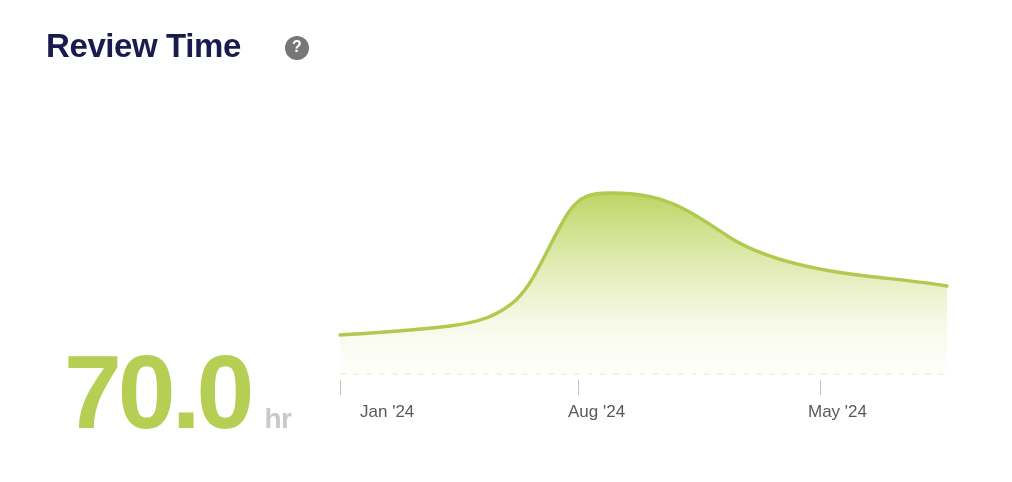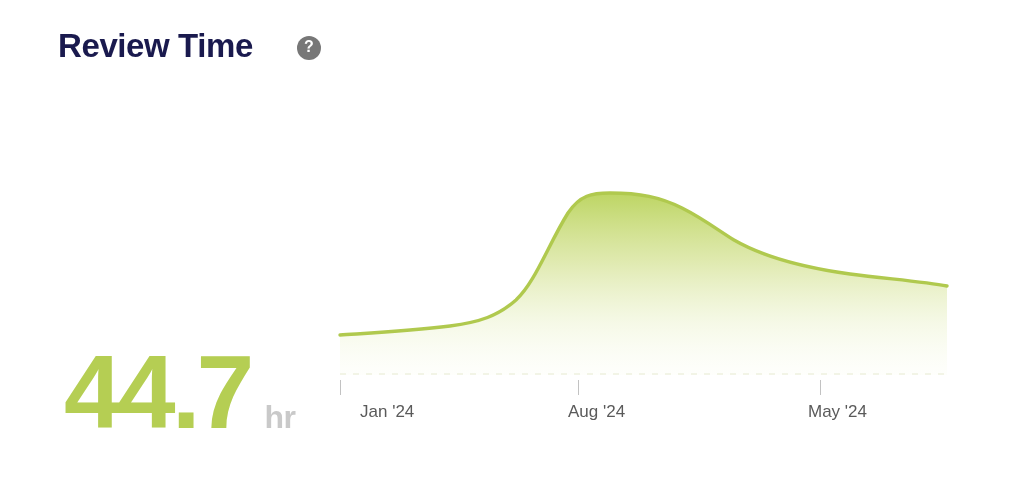--- a/index.html
+++ b/index.html
@@ -19,21 +19,21 @@
 
   #card {
     position: absolute;
     inset: 0;
     background: #ffffff;
   }
 
   
   #header {
     position: absolute;
-    left: 58px;
+    left: 46px;
     top: 26px;
     display: flex;
     align-items: center;
     gap: 0px;
   }
   #page-title {
     font-size: 33px;
     font-weight: bold;
     color: #1a1a4e;
     letter-spacing: -0.4px;
@@ -74,21 +74,21 @@
     align-items: baseline;
   }
   #metric-value {
     font-size: 104px;
     font-weight: bold;
     color: #b5ce53;
     letter-spacing: -4px;
     line-height: 96px;
   }
   #metric-unit {
-    font-size: 32px;
+    font-size: 28px;
     font-weight: bold;
     color: #c9c9c9;
     margin-left: 14px;
     letter-spacing: -0.5px;
     line-height: 40px;
   }
 
   
   #chart {
     position: absolute;
@@ -119,21 +119,21 @@
 <div id="card">
 
   <div id="header">
     <h1 id="page-title">Review Time</h1>
     <div id="help-icon">
       <span class="qm">?</span>
     </div>
   </div>
 
   <div id="metric">
-    <span id="metric-value">44.7</span>
+    <span id="metric-value">70.0</span>
     <span id="metric-unit">hr</span>
   </div>
 
   <div id="chart">
     <svg width="640" height="290" viewBox="0 0 640 290">
       <defs>
         <linearGradient id="areaFill" x1="0" y1="0" x2="0" y2="1">
           <stop offset="0%" stop-color="#bdd563" stop-opacity="1"></stop>
           <stop offset="38%" stop-color="#d7e49a" stop-opacity="0.78"></stop>
           <stop offset="72%" stop-color="#eef4d4" stop-opacity="0.55"></stop>

